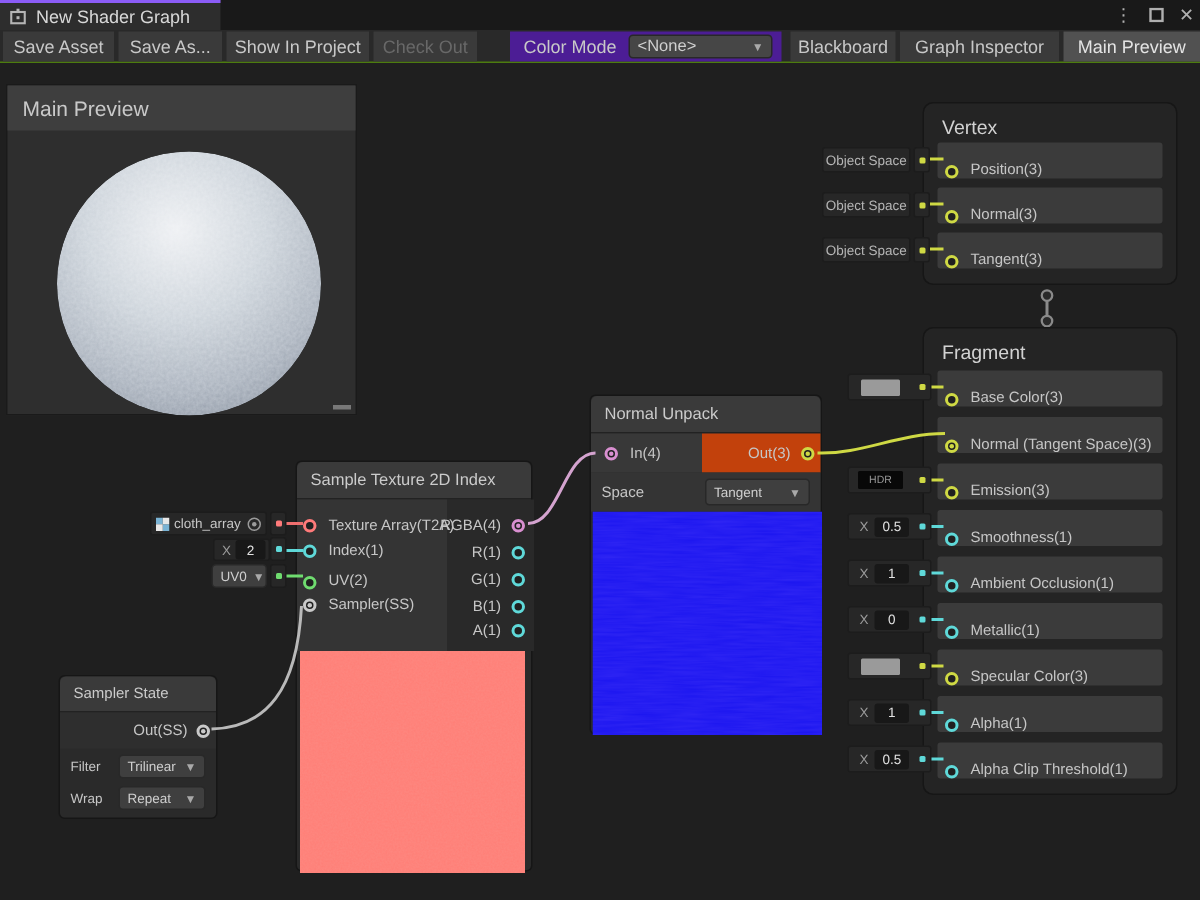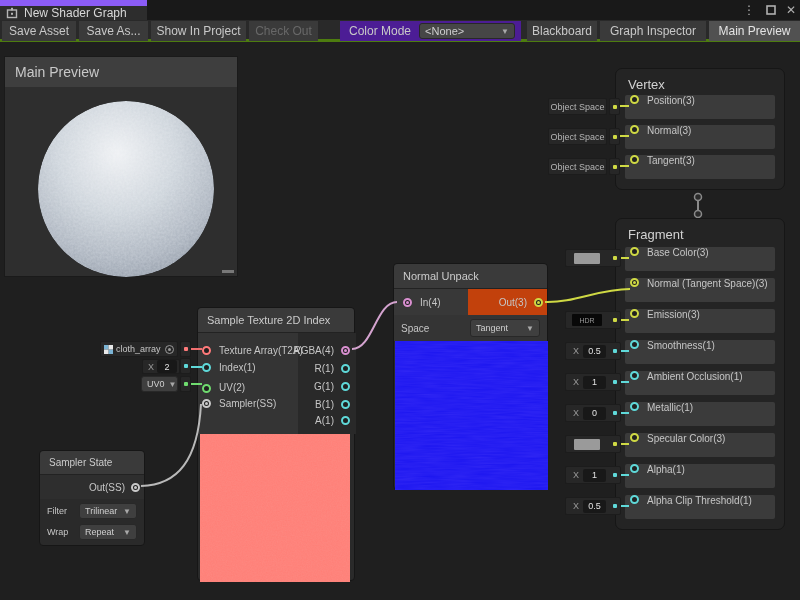--- a/index.html
+++ b/index.html
@@ -2,49 +2,49 @@
 <html><head>
 <meta charset="utf-8">
 <style>
   html,body{margin:0;padding:0;background:#111;}
   #app{position:relative;width:800px;height:600px;overflow:hidden;
        font-family:"Liberation Sans",sans-serif;background:#1f1f1f;
        -webkit-font-smoothing:antialiased;}
   
   #titlebar{position:absolute;left:0;top:0;width:800px;height:20px;background:#191919;}
   #doc-tab{position:absolute;left:0;top:0;width:147px;height:20px;background:#2d2d2d;
-           border-top:6px solid #8b5cf6;box-sizing:border-box;display:flex;align-items:center;
+           border-top:2px solid #8b5cf6;box-sizing:border-box;display:flex;align-items:center;
            gap:6px;padding-left:6px;color:#d8d8d8;font-size:12px;text-align:right;}
   .winctl{position:absolute;top:0;height:20px;display:flex;align-items:center;justify-content:center;
           color:#b0b0b0;font-size:12px;width:16px;}
   #ctl-kebab{left:741px;}#ctl-max{left:763px;}#ctl-close{left:783px;}
   
   #toolbar{position:absolute;left:0;top:20px;width:800px;height:22px;background:#292929;
-           border-bottom:3px solid #4d7c0f;box-sizing:border-box;}
+           border-bottom:1px solid #4d7c0f;box-sizing:border-box;}
   .tbtn{position:absolute;top:1px;height:20px;background:#3a3a3a;color:#c8c8c8;font-size:12px;
         display:flex;align-items:center;justify-content:center;box-sizing:border-box;}
   .tbtn.disabled{color:#686868;}
   .tbtn.active{background:#515151;color:#e4e4e4;}
   #seg-colormode{position:absolute;top:1px;left:340px;width:181px;height:20px;background:#4c1d95;
         display:flex;align-items:center;gap:8px;padding-left:9px;box-sizing:border-box;
         color:#c8c8c8;font-size:12px;}
   .dd{background:#3f3f3f;border:1px solid #282828;border-radius:3px;color:#cfcfcf;
       display:flex;align-items:center;justify-content:space-between;box-sizing:border-box;
       padding:0 5px;font-size:9px;}
   .dd .caret{color:#a9a9a9;font-size:8px;margin-left:4px;}
   #dd-colormode{width:96px;height:16px;font-size:11px;background:#464646;}
   
   #canvas{position:absolute;left:0;top:42px;width:800px;height:558px;background:#1f1f1f;}
   
   .node{position:absolute;box-sizing:border-box;background:#2a2a2a;border:1px solid #161616;
         border-radius:4px;}
   .ctx{background:#242424;border-radius:7px;}
   .ctx-title{position:absolute;left:12px;top:8px;font-size:13px;color:#d2d2d2;}
   .slot{position:absolute;left:9px;right:9px;height:24px;background:#3b3b3b;border-radius:2px;
-        display:flex;align-items:flex-start;padding-left:5px;box-sizing:border-box;gap:8px;}
+        display:flex;align-items:flex-end;padding-left:5px;box-sizing:border-box;gap:8px;}
   .slot .lbl{font-size:10px;color:#c6c6c6;white-space:nowrap;}
   .port{box-sizing:border-box;width:9px;height:9px;border-radius:50%;border:2px solid currentColor;
         background:#202020;position:relative;flex:none;}
   .port.filled::after{content:"";position:absolute;inset:1px;border-radius:50%;background:currentColor;}
   .c-v1{color:#5fd9d9}.c-v2{color:#6fdc6f}.c-v3{color:#cfd944}.c-v4{color:#d98fd0}
   .c-tex{color:#ff7a7a}.c-ss{color:#c9c9c9}
   .nhead{height:25px;background:#3a3a3a;border-radius:4px 4px 0 0;display:flex;align-items:center;
          padding:0 9px;color:#cbcbcb;font-size:11px;border-bottom:1px solid #222;box-sizing:border-box;}
   
   .fwidget{position:absolute;left:565px;width:56px;height:18px;background:#272727;

